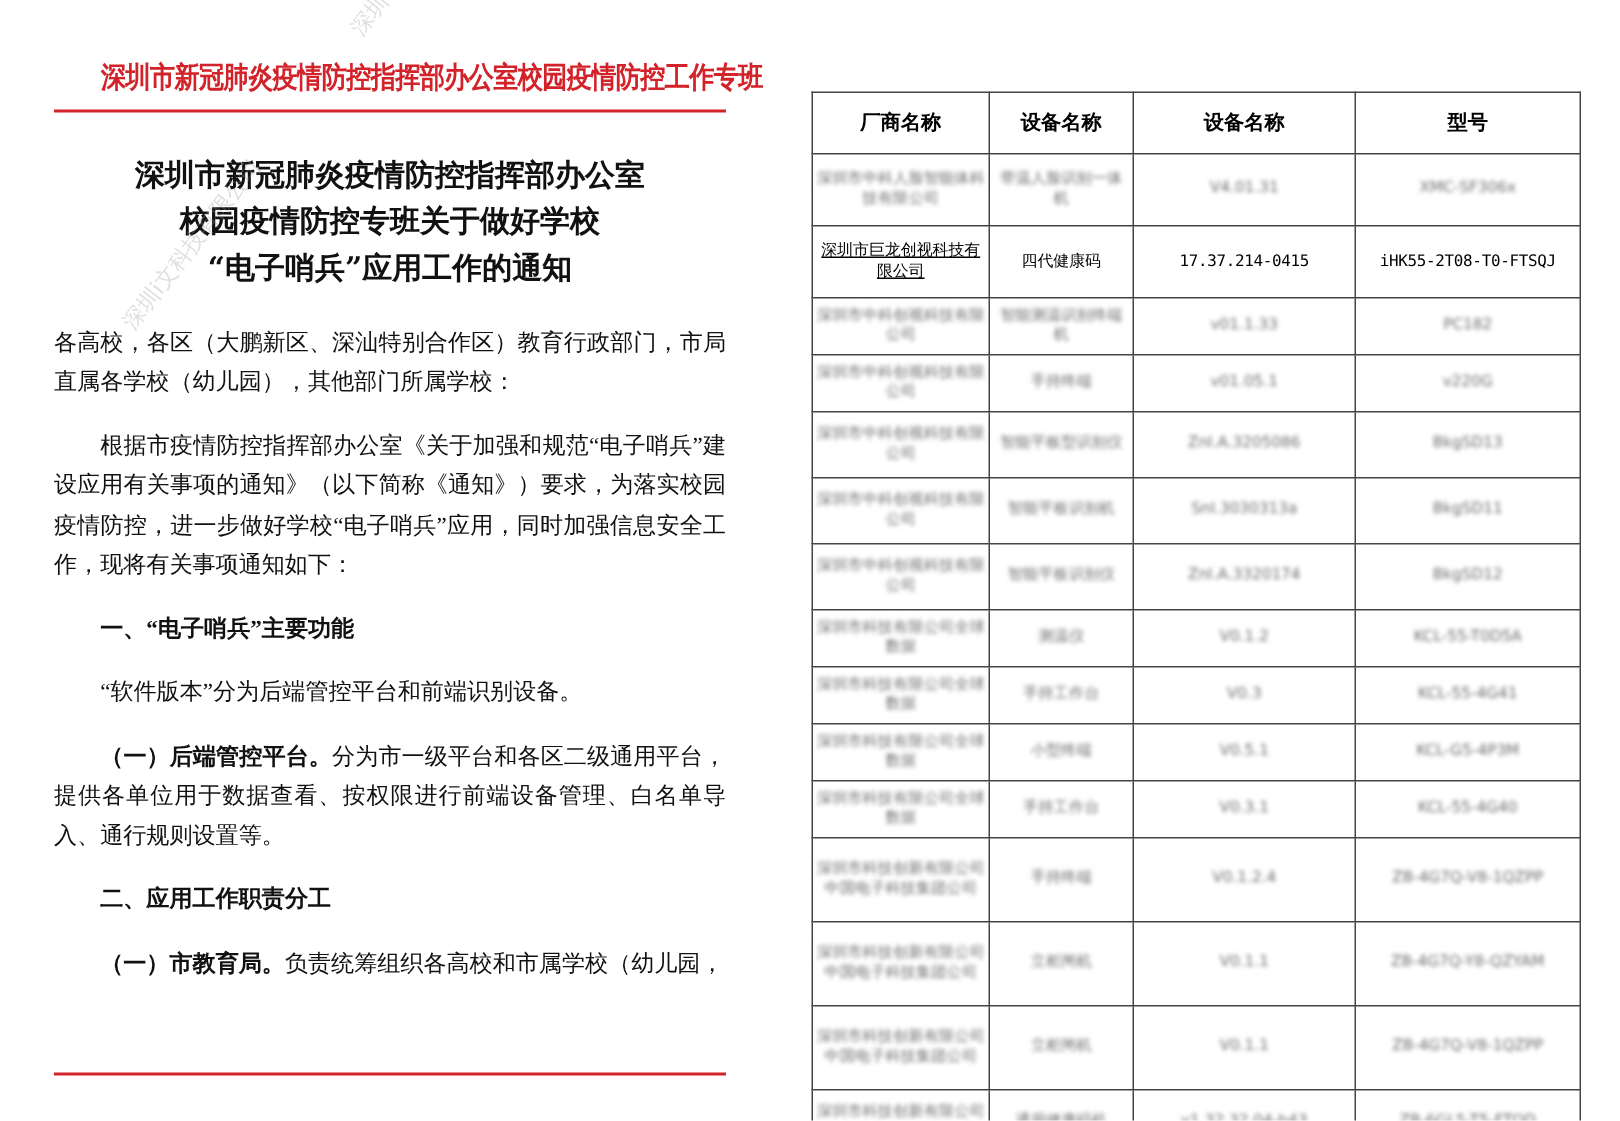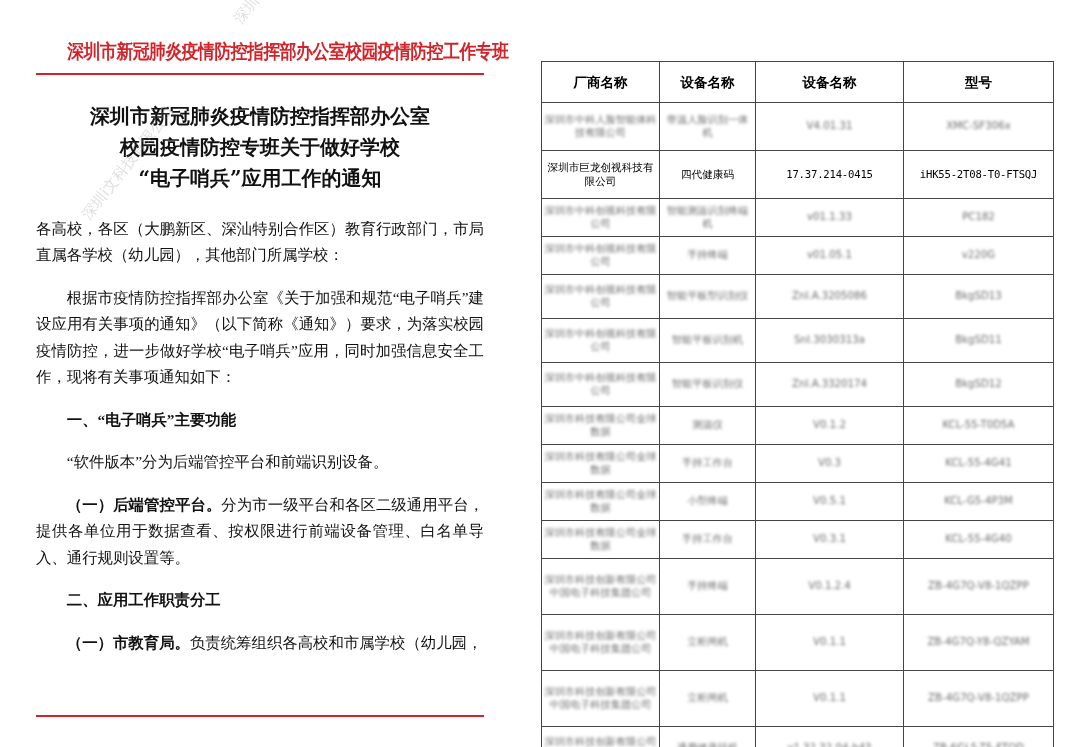--- a/index.html
+++ b/index.html
@@ -144,21 +144,21 @@
   
   tr.blur td {
     color: #6d6d6d;
     filter: blur(1.45px);
     -webkit-filter: blur(1.45px);
   }
   tr.focus td {
     color: #000;
     font-size: 10.6px;
   }
-  tr.focus td.mfr { font-family: "DejaVu Sans", sans-serif; }
+  tr.focus td.mfr { font-family: "DejaVu Sans", sans-serif; text-decoration: underline; }
   tr.focus td.mono { font-family: "DejaVu Sans Mono", monospace; letter-spacing: -0.2px; text-align: center; }
 </style>
 </head>
 <body>
 
 <div class="page">
 
   <div class="doc">
 
     <div class="watermark">

